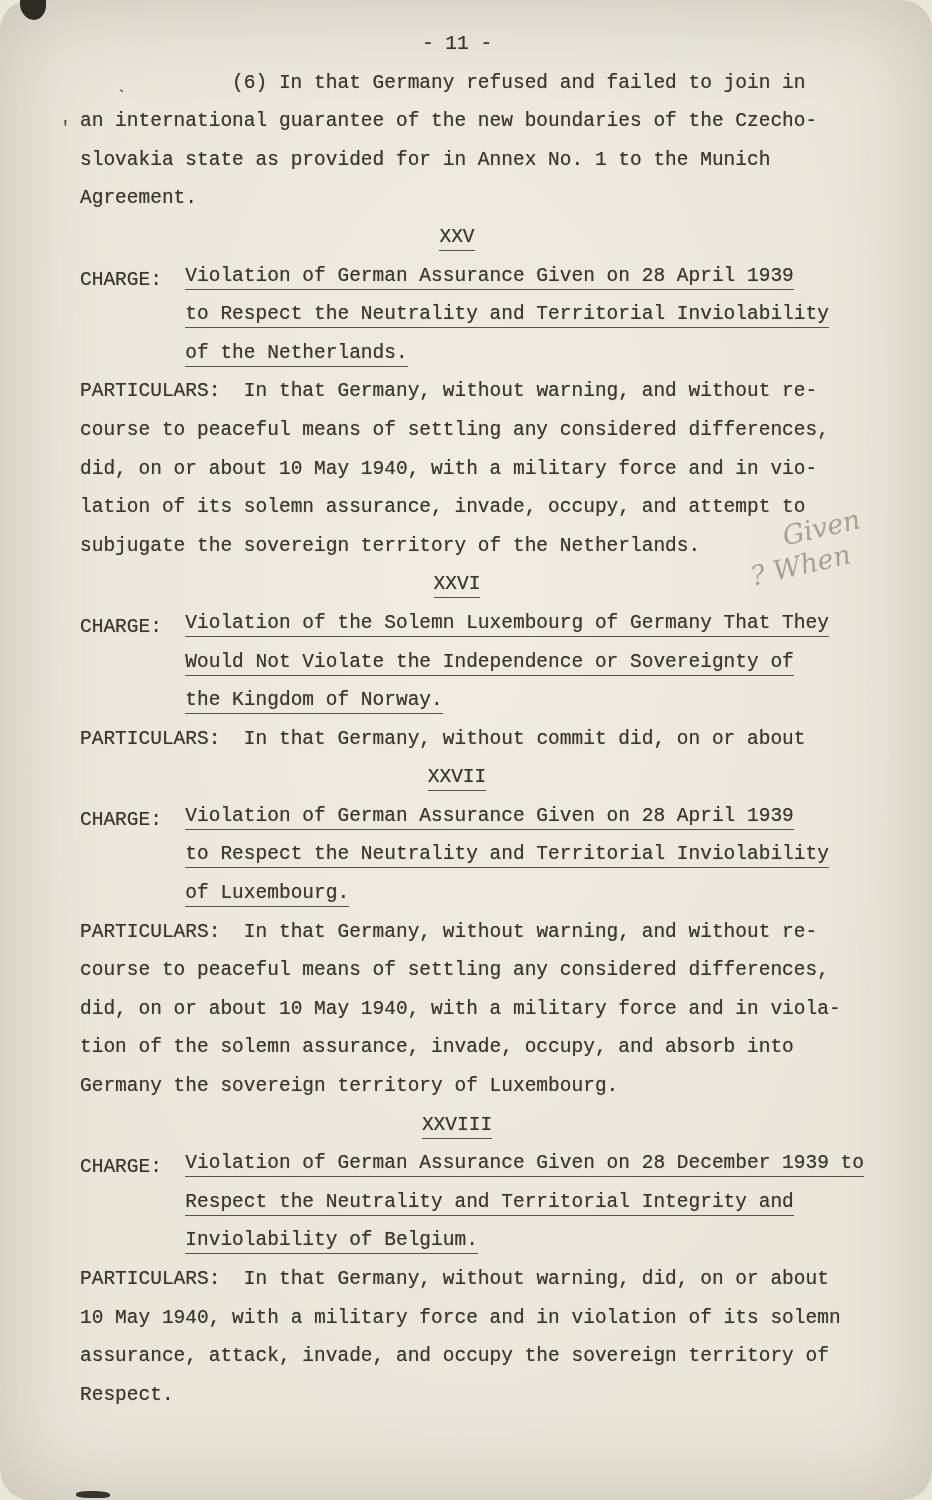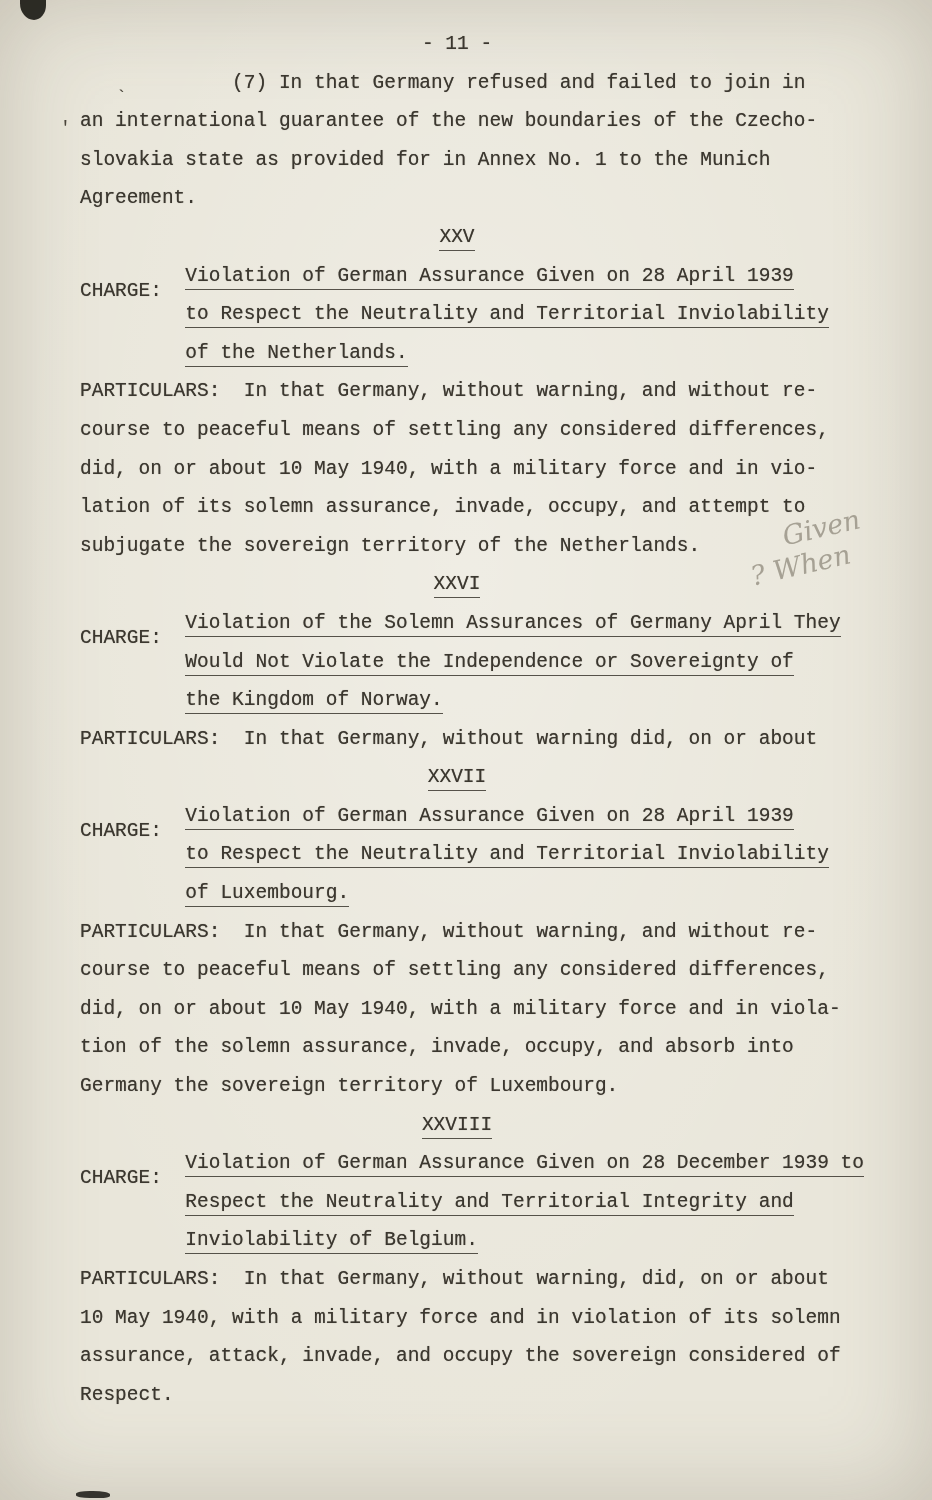--- a/index.html
+++ b/index.html
@@ -15,31 +15,32 @@
     inset: 0;
     background:
       radial-gradient(ellipse at 50% 38%, rgba(255,255,255,0.28), rgba(255,255,255,0) 72%),
       #e9e6da;
     box-shadow: inset 0 0 95px rgba(108,98,78,0.28);
     padding: 25px 40px 12px 80px;
     font-size: 19.5px;
     line-height: 38.6px;
     color: #3b372f;
     text-shadow: 0 0 0.7px rgba(58,53,45,0.65);
+    border-radius: 30px;
   }
   .line { white-space: pre; height: 38.6px; }
   .centered { text-align: center; padding-right: 58px; }
   .u {
     border-bottom: 1.4px solid rgba(59,55,47,0.85);
     padding-bottom: 2px;
     font-family: Liberation Mono, monospace;
   }
   .indent-first { padding-left: 13ch; }
   .charge { position: relative; padding-left: 9ch; }
-  .charge .label { position: absolute; left: 0; top: 15px; }
+  .charge .label { position: absolute; left: 0; top: 4px; }
   .gap { display: inline-block; width: 2ch; }
   .annotation {
     position: absolute;
     top: 516px;
     left: 746px;
     transform: rotate(-13deg);
     font-family: "DejaVu Serif", serif;
     font-style: italic;
     color: #a6a194;
     font-size: 27px;
@@ -71,21 +72,21 @@
   }
 </style>
 </head>
 <body>
 
 <div class="paper">
 
   <div class="line centered">- 11 -</div>
 
   <div>
-    <div class="line indent-first">(7) In that Germany refused and failed to join in</div>
+    <div class="line indent-first">(6) In that Germany refused and failed to join in</div>
     <div class="line">an international guarantee of the new boundaries of the Czecho-</div>
     <div class="line">slovakia state as provided for in Annex No. 1 to the Munich</div>
     <div class="line">Agreement.</div>
   </div>
 
   <div>
     <div class="line centered"><span class="u">XXV</span></div>
     <div class="charge">
       <span class="label">CHARGE:</span>
       <div class="line"><span class="u">Violation of German Assurance Given on 28 April 1939</span></div>
@@ -98,26 +99,26 @@
       <div class="line">did, on or about 10 May 1940, with a military force and in vio-</div>
       <div class="line">lation of its solemn assurance, invade, occupy, and attempt to</div>
       <div class="line">subjugate the sovereign territory of the Netherlands.</div>
     </div>
   </div>
 
   <div>
     <div class="line centered"><span class="u">XXVI</span></div>
     <div class="charge">
       <span class="label">CHARGE:</span>
-      <div class="line"><span class="u">Violation of the Solemn Assurances of Germany April They</span></div>
+      <div class="line"><span class="u">Violation of the Solemn Luxembourg of Germany That They</span></div>
       <div class="line"><span class="u">Would Not Violate the Independence or Sovereignty of</span></div>
       <div class="line"><span class="u">the Kingdom of Norway.</span></div>
     </div>
     <div>
-      <div class="line"><span>PARTICULARS:</span><span class="gap"></span><span>In that Germany, without warning did, on or about</span></div>
+      <div class="line"><span>PARTICULARS:</span><span class="gap"></span><span>In that Germany, without commit did, on or about</span></div>
     </div>
   </div>
 
   <div>
     <div class="line centered"><span class="u">XXVII</span></div>
     <div class="charge">
       <span class="label">CHARGE:</span>
       <div class="line"><span class="u">Violation of German Assurance Given on 28 April 1939</span></div>
       <div class="line"><span class="u">to Respect the Neutrality and Territorial Inviolability</span></div>
       <div class="line"><span class="u">of Luxembourg.</span></div>
@@ -135,21 +136,21 @@
     <div class="line centered"><span class="u">XXVIII</span></div>
     <div class="charge">
       <span class="label">CHARGE:</span>
       <div class="line"><span class="u">Violation of German Assurance Given on 28 December 1939 to</span></div>
       <div class="line"><span class="u">Respect the Neutrality and Territorial Integrity and</span></div>
       <div class="line"><span class="u">Inviolability of Belgium.</span></div>
     </div>
     <div>
       <div class="line"><span>PARTICULARS:</span><span class="gap"></span><span>In that Germany, without warning, did, on or about</span></div>
       <div class="line">10 May 1940, with a military force and in violation of its solemn</div>
-      <div class="line">assurance, attack, invade, and occupy the sovereign considered of</div>
+      <div class="line">assurance, attack, invade, and occupy the sovereign territory of</div>
       <div class="line">Respect.</div>
     </div>
   </div>
 
 </div>
 
 <div class="annotation">
   <div class="l1">Given</div>
   <div class="l2">? When</div>
 </div>

